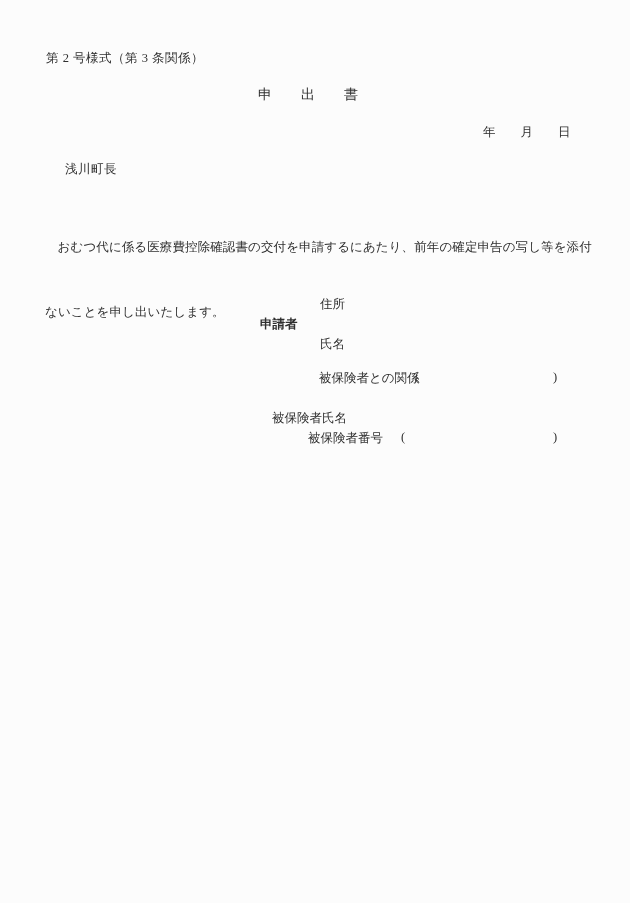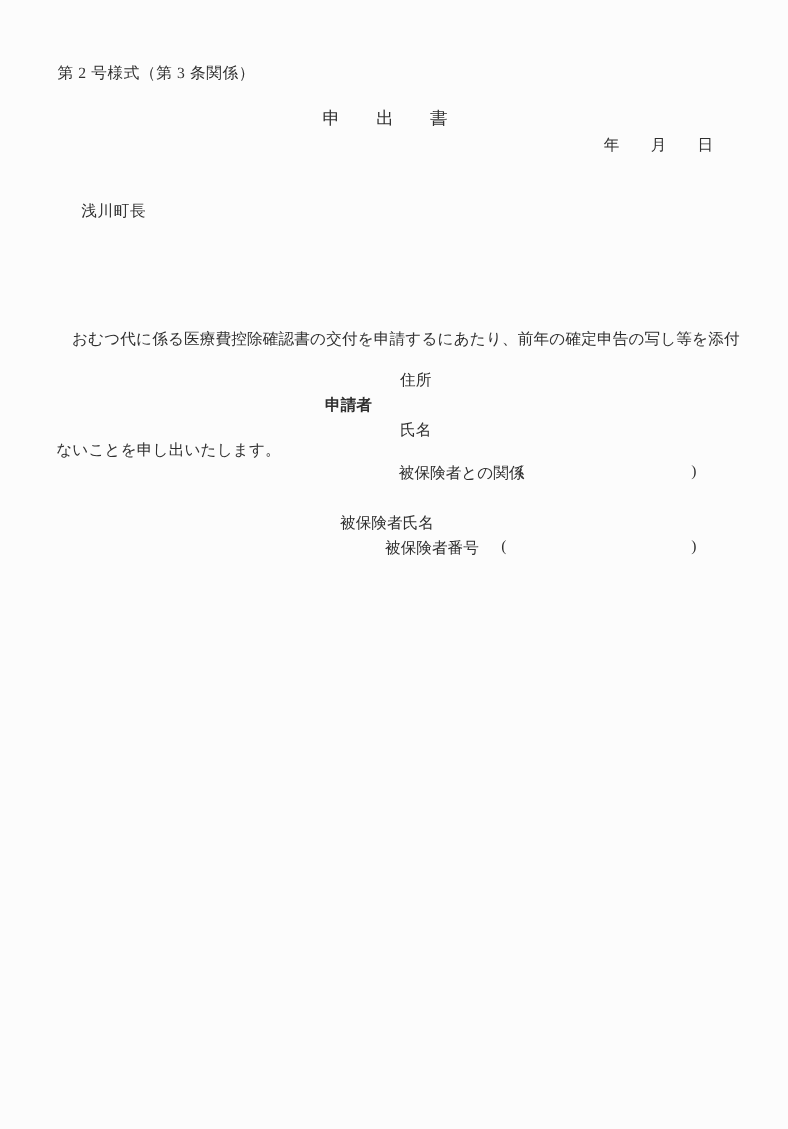--- a/index.html
+++ b/index.html
@@ -26,36 +26,36 @@
   }
   .doc-title {
     left: 258px;
     top: 86px;
     font-size: 14px;
     letter-spacing: 29px;
     text-align: center;
   }
   .date-line {
     left: 483px;
-    top: 108px;
+    top: 124px;
     letter-spacing: 25px;
   }
   .addressee {
     left: 65px;
     top: 161px;
     letter-spacing: 0.5px;
   }
   .body-text {
     left: 45px;
     top: 193px;
     width: 545px;
     line-height: 21.8px;
     letter-spacing: 0.1px;
   }
-  .body-text .line { white-space: pre; margin-top: 24px; }
+  .body-text .line { white-space: pre; }
   
   .address-label   { left: 320px; top: 296px; }
   .applicant-label { left: 260px; top: 316px; font-weight: bold; }
   .name-label      { left: 320px; top: 336px; }
   .relation-label  { left: 319px; top: 370px; text-align: right; }
   .relation-open   { left: 415px; top: 370px; }
   .relation-close  { left: 553px; top: 370px; }
   
   .insured-name-label   { left: 272px; top: 410px; font-family: Liberation Mono, monospace; }
   .insured-number-label { left: 308px; top: 430px; }

